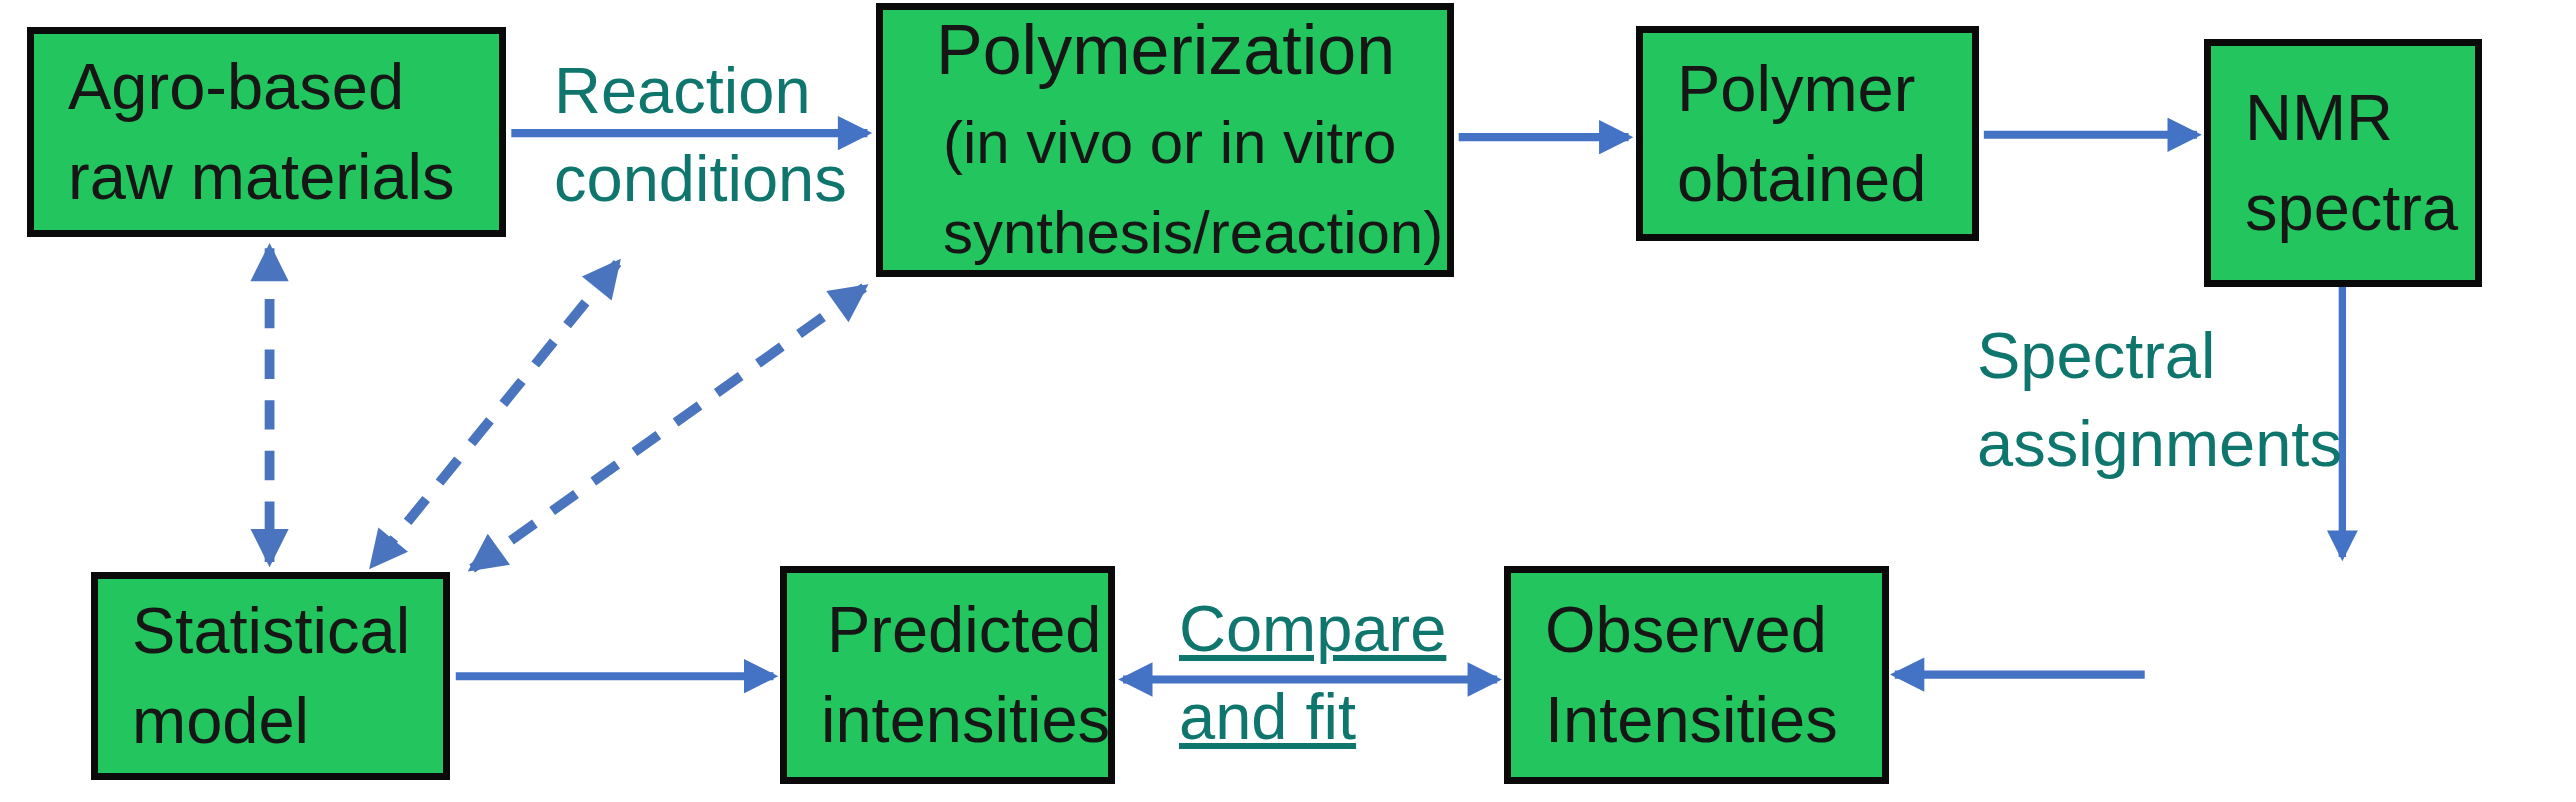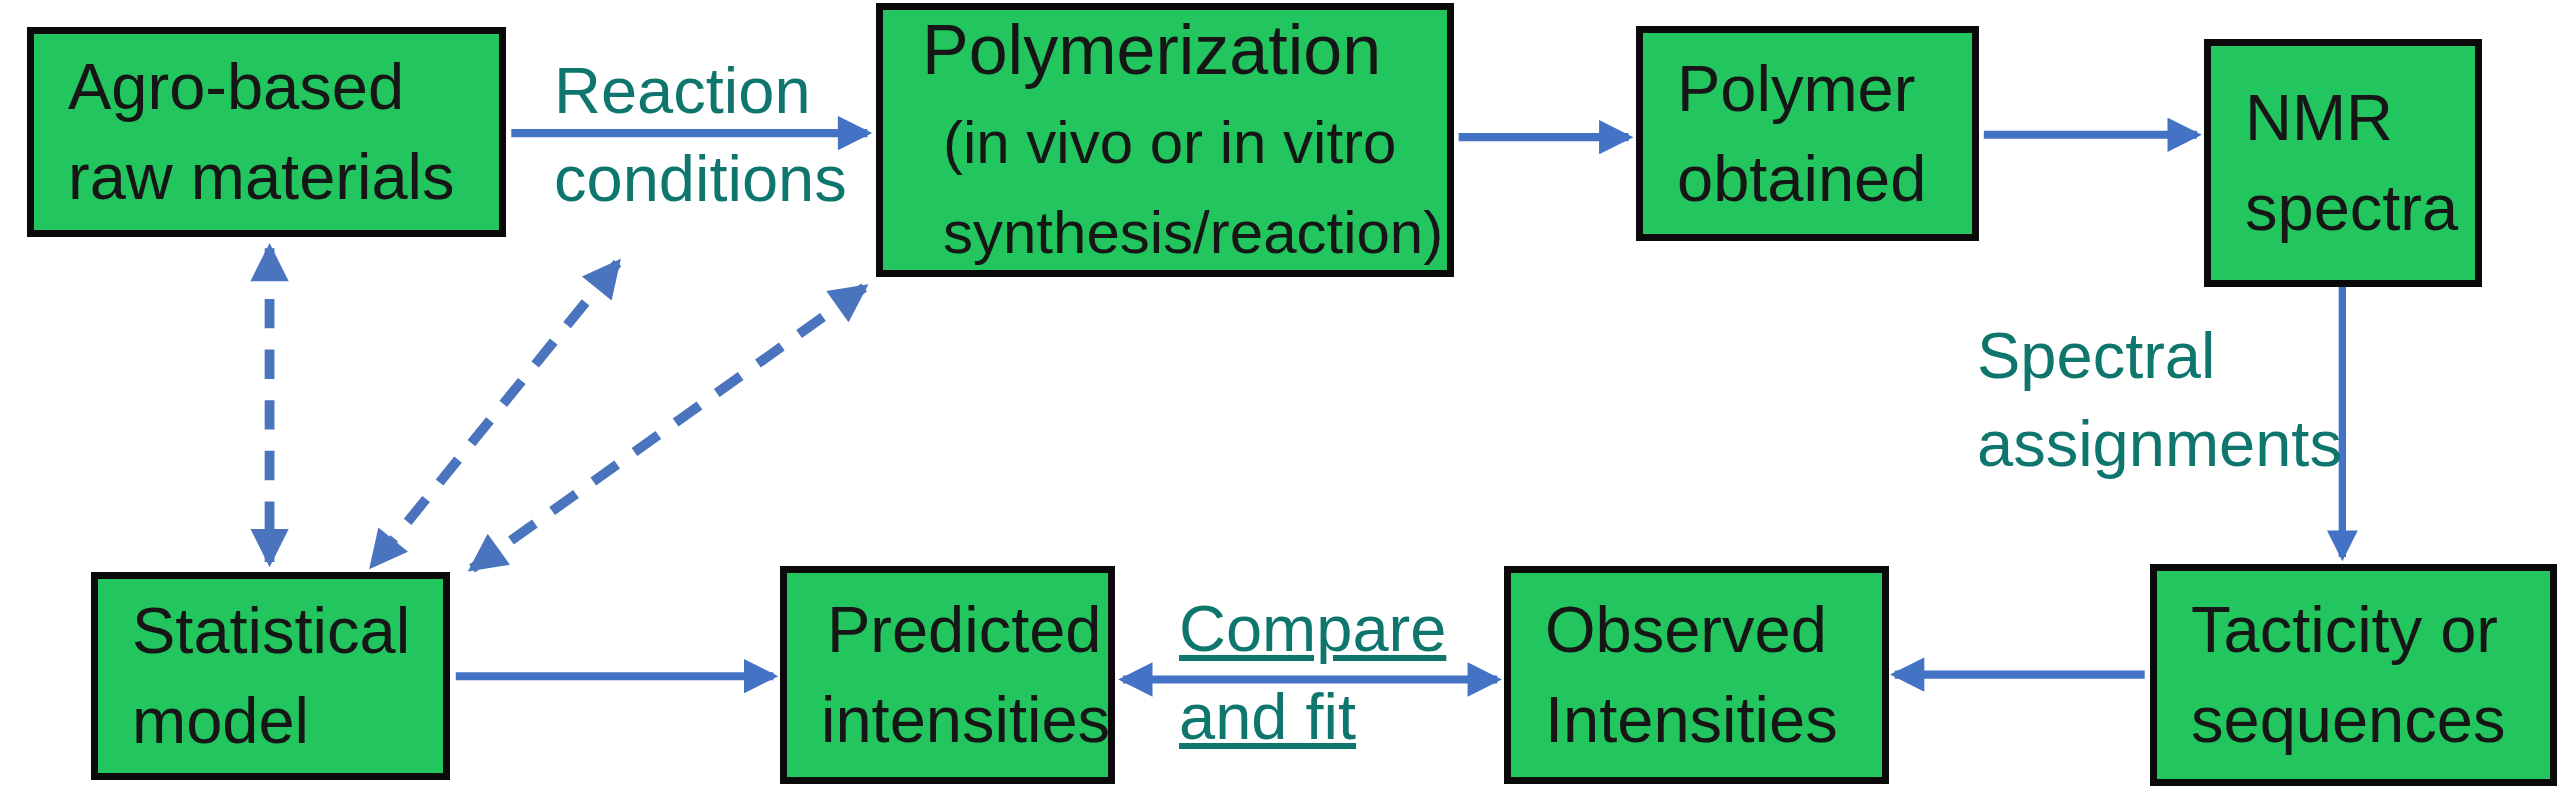--- a/index.html
+++ b/index.html
@@ -20,21 +20,22 @@
     color:#161616;
   }
   .node .lbl{
     white-space:pre-line;
     font-size:65px;line-height:90px;
     padding-left:34px;padding-right:6.5px;
   }
   .node .ttl{
     white-space:pre-line;
     font-size:70px;line-height:95px;
-    padding-left:39px;
+    padding-left:29px;
+    margin-left:24px;
   }
   .node .sub{
     white-space:pre-line;
     font-size:60px;line-height:90px;
     padding-left:36px;
     margin-left:24px;
   }
   .edge-label{
     position:absolute;
     white-space:pre-line;
@@ -112,24 +113,20 @@
   <div class="node n-pred">
     <span class="lbl">Predicted
 intensities</span>
   </div>
 
   <div class="node n-obs">
     <span class="lbl">Observed
 Intensities</span>
   </div>
 
-  <div class="node n-tact">
-    <span class="lbl">Tacticity or
-sequences</span>
-  </div>
 
   <div class="edge-label l-reaction">Reaction
 conditions</div>
   <div class="edge-label l-spectral">Spectral
 assignments</div>
   <div class="edge-label l-compare">Compare
 and fit</div>
 
 </div>
 

